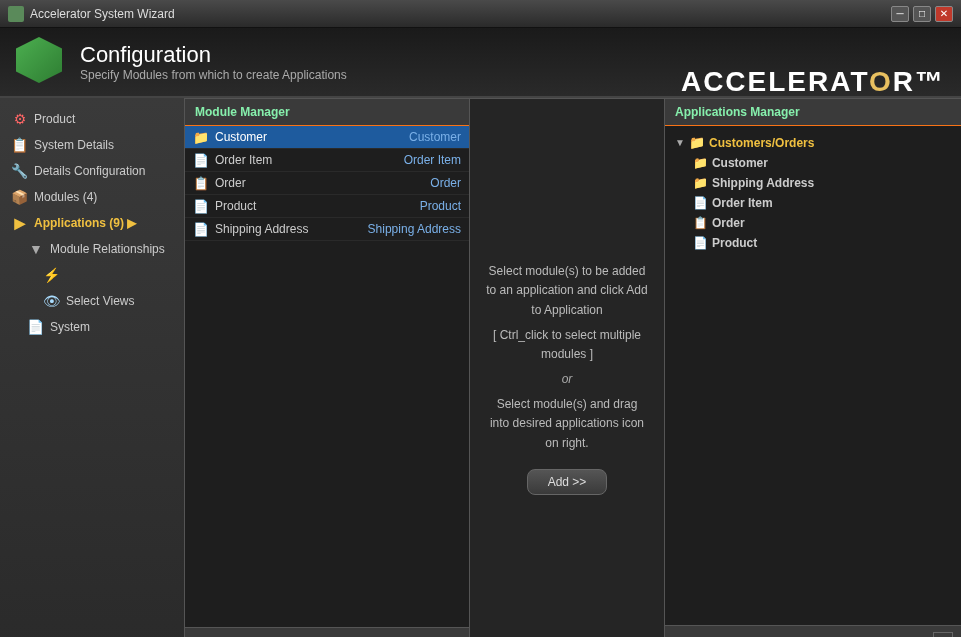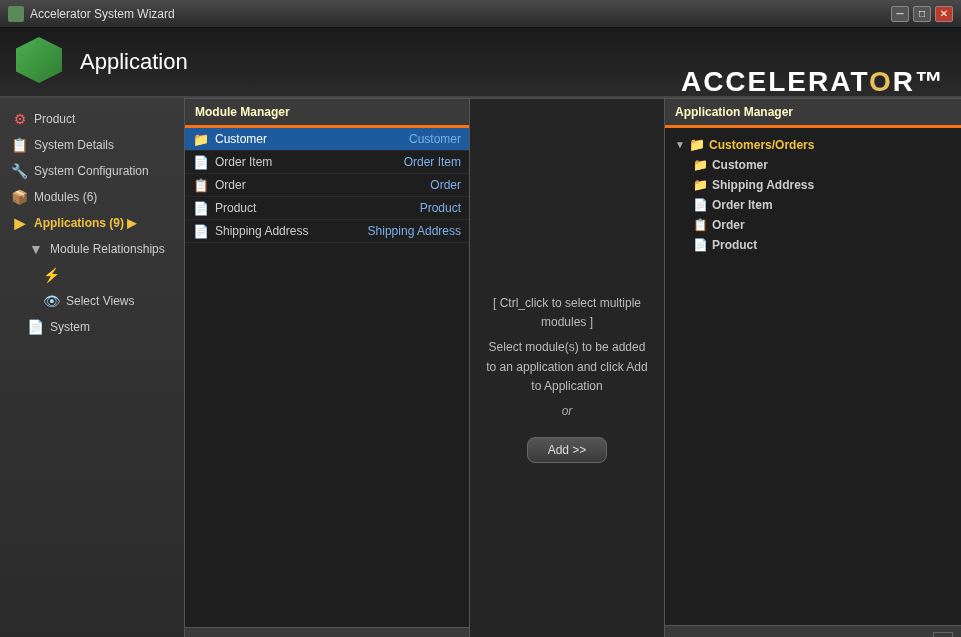--- a/index.html
+++ b/index.html
@@ -104,23 +104,23 @@
     
     .panel-left {
       width: 285px;
       border-right: 1px solid #555;
       display: flex;
       flex-direction: column;
     }
     .panel-header {
       background: #3a3a3a;
       padding: 6px 10px;
-      color: #fef9c3;
-      font-size: 12px;
-      border-bottom: 3px solid #f97316;
+      color: #86efac;
+      font-size: 12px;
+      border-bottom: 1px solid #f97316;
       font-weight: bold;
     }
     .module-list {
       flex: 1;
       overflow-y: auto;
       background: #1e1e1e;
     }
     .module-row {
       display: flex;
       align-items: center;
@@ -256,45 +256,46 @@
     <div class="title-btn max-btn">□</div>
     <div class="title-btn close-btn">✕</div>
   </div>
 </div>
 
 <div class="header">
   <div class="header-logo">
     <div class="header-logo-cube"></div>
   </div>
   <div class="header-text">
-    <h1>Application</h1>
+    <h1>Configuration</h1>
+    <p>Specify Modules from which to create Applications</p>
   </div>
   <div class="header-brand">
     ACCELERAT<span class="brand-o">O</span>R™
   </div>
 </div>
 
 <div class="main-container">
 
   <div class="sidebar">
     <div class="sidebar-item">
       <span class="sidebar-icon icon-system">⚙</span>
       <span>Product</span>
     </div>
     <div class="sidebar-item">
       <span class="sidebar-icon icon-details">📋</span>
       <span>System Details</span>
     </div>
     <div class="sidebar-item">
       <span class="sidebar-icon icon-config">🔧</span>
-      <span>System Configuration</span>
+      <span>Details Configuration</span>
     </div>
     <div class="sidebar-item">
       <span class="sidebar-icon icon-modules">📦</span>
-      <span>Modules (6)</span>
+      <span>Modules (4)</span>
     </div>
     <div class="sidebar-item active-applications">
       <span class="sidebar-icon icon-apps">▶</span>
       <span>Applications (9) ▶</span>
     </div>
     <div class="sidebar-item child">
       <span class="sidebar-icon icon-rel">▼</span>
       <span>Module Relationships</span>
     </div>
     <div class="sidebar-item grandchild">
@@ -353,29 +354,30 @@
 
           </div>
           <div class="footer-btn footer-btn-right">
             
           </div>
         </div>
       </div>
 
       <div class="panel-mid">
         <div class="mid-content">
+          <span>Select module(s) to be added to an application and click Add to Application</span>
           <span>[ Ctrl_click to select multiple modules ]</span>
-          <span>Select module(s) to be added to an application and click Add to Application</span>
           <span class="or-text">or</span>
+          <span>Select module(s) and drag into desired applications icon on right.</span>
           <button class="add-btn">Add &gt;&gt;</button>
         </div>
       </div>
 
       <div class="panel-right">
-        <div class="panel-header">Application Manager</div>
+        <div class="panel-header">Applications Manager</div>
         <div class="app-tree">
           <div class="tree-root">
             <span class="tree-expand">▼</span>
             <span class="tree-folder-icon">📁</span>
             <span>Customers/Orders</span>
           </div>
           <div class="tree-child">
             <span class="tree-icon-folder">📁</span>
             <span>Customer</span>
           </div>

